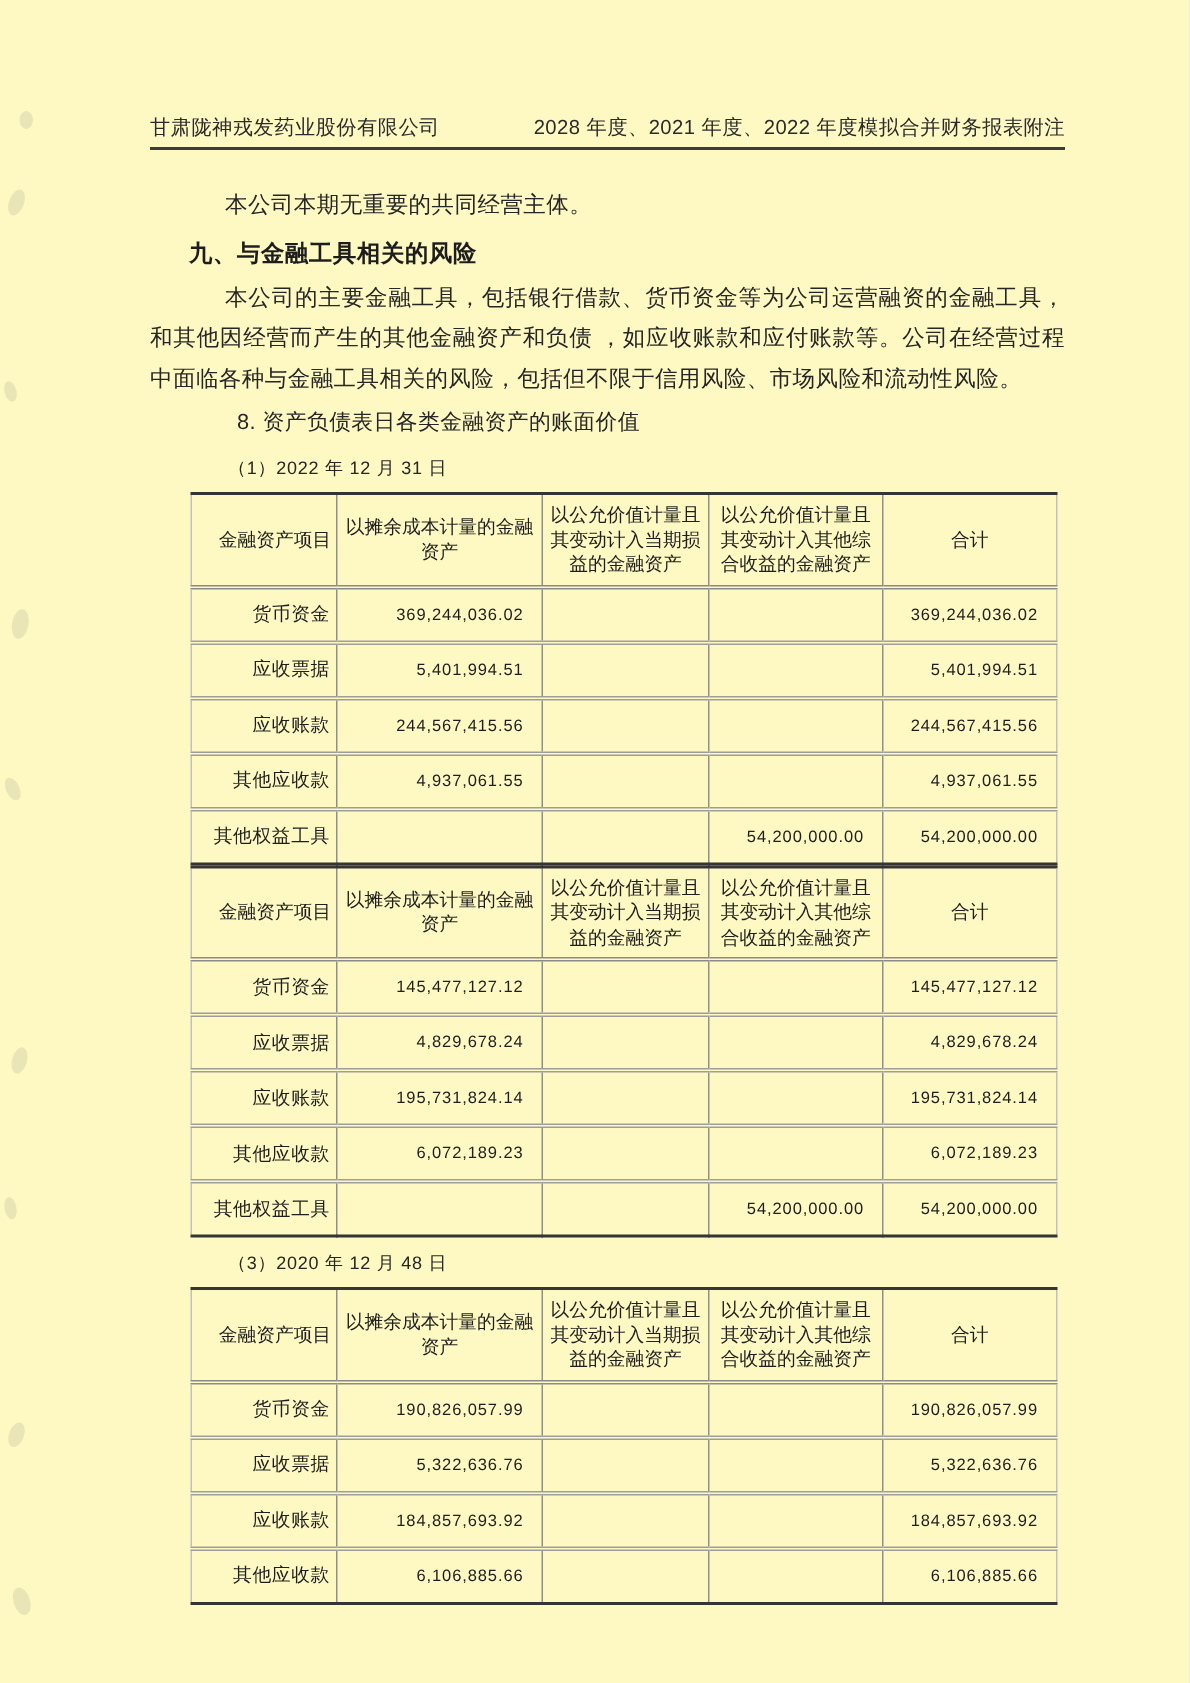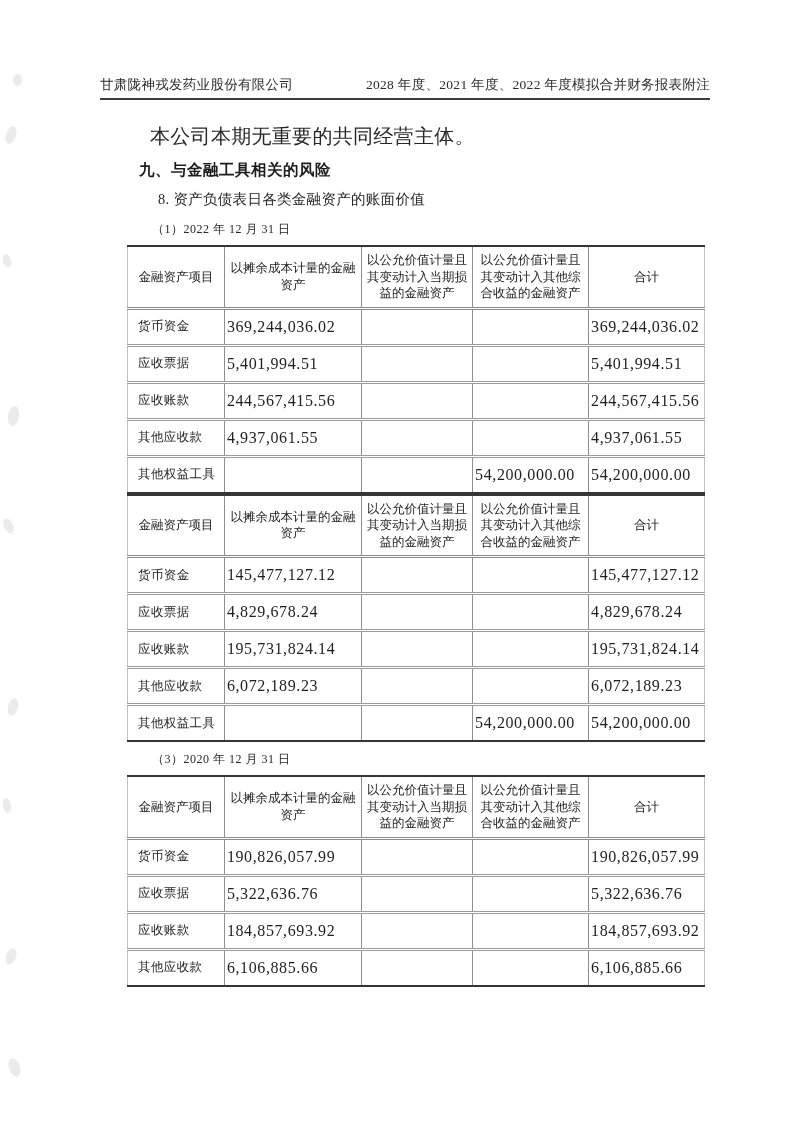--- a/index.html
+++ b/index.html
@@ -1,82 +1,82 @@
 <!DOCTYPE html>
 <html><head>
 <meta charset="utf-8">
 <style>
   html,body{margin:0;padding:0;background:#e8e8e8;}
   .page{
     position:relative;
     width:793px;height:1122px;
     margin:0 auto;
-    background:#ffffff;
+    background:#fef9c3;
     overflow:hidden;
-    font-family:Liberation Serif, serif;
+    font-family:Liberation Sans, sans-serif;
     color:#242424;
     box-sizing:border-box;
     padding:76px 83px 0 100px;
   }
   
   .hdr{
     display:flex;justify-content:space-between;align-items:flex-end;
     border-bottom:2px solid #3c3c3c;
     padding-bottom:4px;
     font-size:13.5px;letter-spacing:.3px;color:#2b2b2b;
   }
   .hdr .company{white-space:nowrap;}
   .hdr .rpt{white-space:nowrap;}
   
   .para{
-    font-size:20px;line-height:27px;letter-spacing:.3px;
+    font-size:15px;line-height:27px;letter-spacing:.3px;
     text-align:justify;margin:0;color:#262626;
   }
   .p-first{margin-top:23px;text-indent:50px;}
   .sec-title{
     font-size:15.5px;font-weight:bold;letter-spacing:.5px;
-    margin:6px 0 2px 39px;line-height:27px;color:#1d1d1d;
+    margin:6px 0 2px 26px;line-height:27px;color:#1d1d1d;
   }
   .sec-body{text-indent:50px;margin-top:2px;}
   .sub-title{
     font-size:14.5px;letter-spacing:.3px;line-height:26px;
     margin:3px 0 0 58px;color:#262626;
   }
   .date-line{
     font-size:12px;letter-spacing:.5px;line-height:26px;
     margin:4px 0 3px 52px;color:#262626;
   }
   
   table.fin{
     width:578px;margin-left:27px;
     border-collapse:collapse;table-layout:fixed;
     border-top:2px solid #353535;border-bottom:2px solid #353535;
     font-size:12.5px;color:#1e1e1e;
   }
-  table.fin th:nth-child(1),table.fin td:nth-child(1){width:16.6%;}
+  table.fin th:nth-child(1),table.fin td:nth-child(1){width:16.6%;text-align:right;}
   table.fin th:nth-child(2),table.fin td:nth-child(2){width:24%;}
   table.fin th:nth-child(3),table.fin td:nth-child(3){width:19.2%;}
   table.fin th:nth-child(4),table.fin td:nth-child(4){width:20.1%;}
   table.fin th:nth-child(5),table.fin td:nth-child(5){width:20.1%;margin-left:24px;}
   table.fin th{
     font-weight:normal;text-align:center;vertical-align:middle;
     padding:5px 3px;line-height:16.5px;height:42px;
     border-left:1px solid #8f8f8f;border-right:1px solid #8f8f8f;
     border-bottom:3px double #8a8a8a;
   }
   table.fin td{
     height:30px;vertical-align:middle;
     border-left:1px solid #8f8f8f;border-right:1px solid #8f8f8f;
     border-bottom:3px double #9d9d9d;
   }
   table.fin tbody tr:last-child td{border-bottom:none;}
   table.fin th:first-child,table.fin td:first-child{border-left:1px solid #c0c0c0;}
   table.fin th:last-child,table.fin td:last-child{border-right:1px solid #c0c0c0;}
   td.c-label{text-align:left;padding:2px 4px 2px 10px;letter-spacing:.4px;}
-  td.c-num{text-align:left;padding:2px 12px 2px 2px;letter-spacing:.6px;font-size:16px;}
+  td.c-num{text-align:right;padding:2px 12px 2px 2px;letter-spacing:.6px;font-size:11px;}
   
   .smudge{
     position:absolute;background:rgba(110,110,110,.14);
     border-radius:50%;pointer-events:none;
   }
 </style>
 </head>
 <body>
 
 <div class="page">
@@ -93,20 +93,21 @@
 
   <div class="hdr">
     <span class="company">甘肃陇神戎发药业股份有限公司</span>
     <span class="rpt">2028 年度、2021 年度、2022 年度模拟合并财务报表附注</span>
   </div>
 
   <p class="para p-first">本公司本期无重要的共同经营主体。</p>
 
   <div class="sec-title">九、与金融工具相关的风险</div>
 
+  <p class="para sec-body">本公司的主要金融工具，包括银行借款、货币资金等为公司运营融资的金融工具，和其他因经营而产生的其他金融资产和负债 ，如应收账款和应付账款等。公司在经营过程中面临各种与金融工具相关的风险，包括但不限于信用风险、市场风险和流动性风险。</p>
 
   <div class="sub-title">8. 资产负债表日各类金融资产的账面价值</div>
 
   <div class="date-line">（1）2022 年 12 月 31 日</div>
   <table class="fin">
       <thead>
         <tr>
           <th>金融资产项目</th>
           <th>以摊余成本计量的金融资产</th>
           <th>以公允价值计量且其变动计入当期损益的金融资产</th>
@@ -195,21 +196,21 @@
         <tr>
           <td class="c-label">其他权益工具</td>
           <td class="c-num"></td>
           <td class="c-num"></td>
           <td class="c-num">54,200,000.00</td>
           <td class="c-num">54,200,000.00</td>
         </tr>
       </tbody>
     </table>
 
-  <div class="date-line">（3）2020 年 12 月 31 日</div>
+  <div class="date-line">（3）2020 年 12 月 48 日</div>
   <table class="fin">
       <thead>
         <tr>
           <th>金融资产项目</th>
           <th>以摊余成本计量的金融资产</th>
           <th>以公允价值计量且其变动计入当期损益的金融资产</th>
           <th>以公允价值计量且其变动计入其他综合收益的金融资产</th>
           <th>合计</th>
         </tr>
       </thead>

